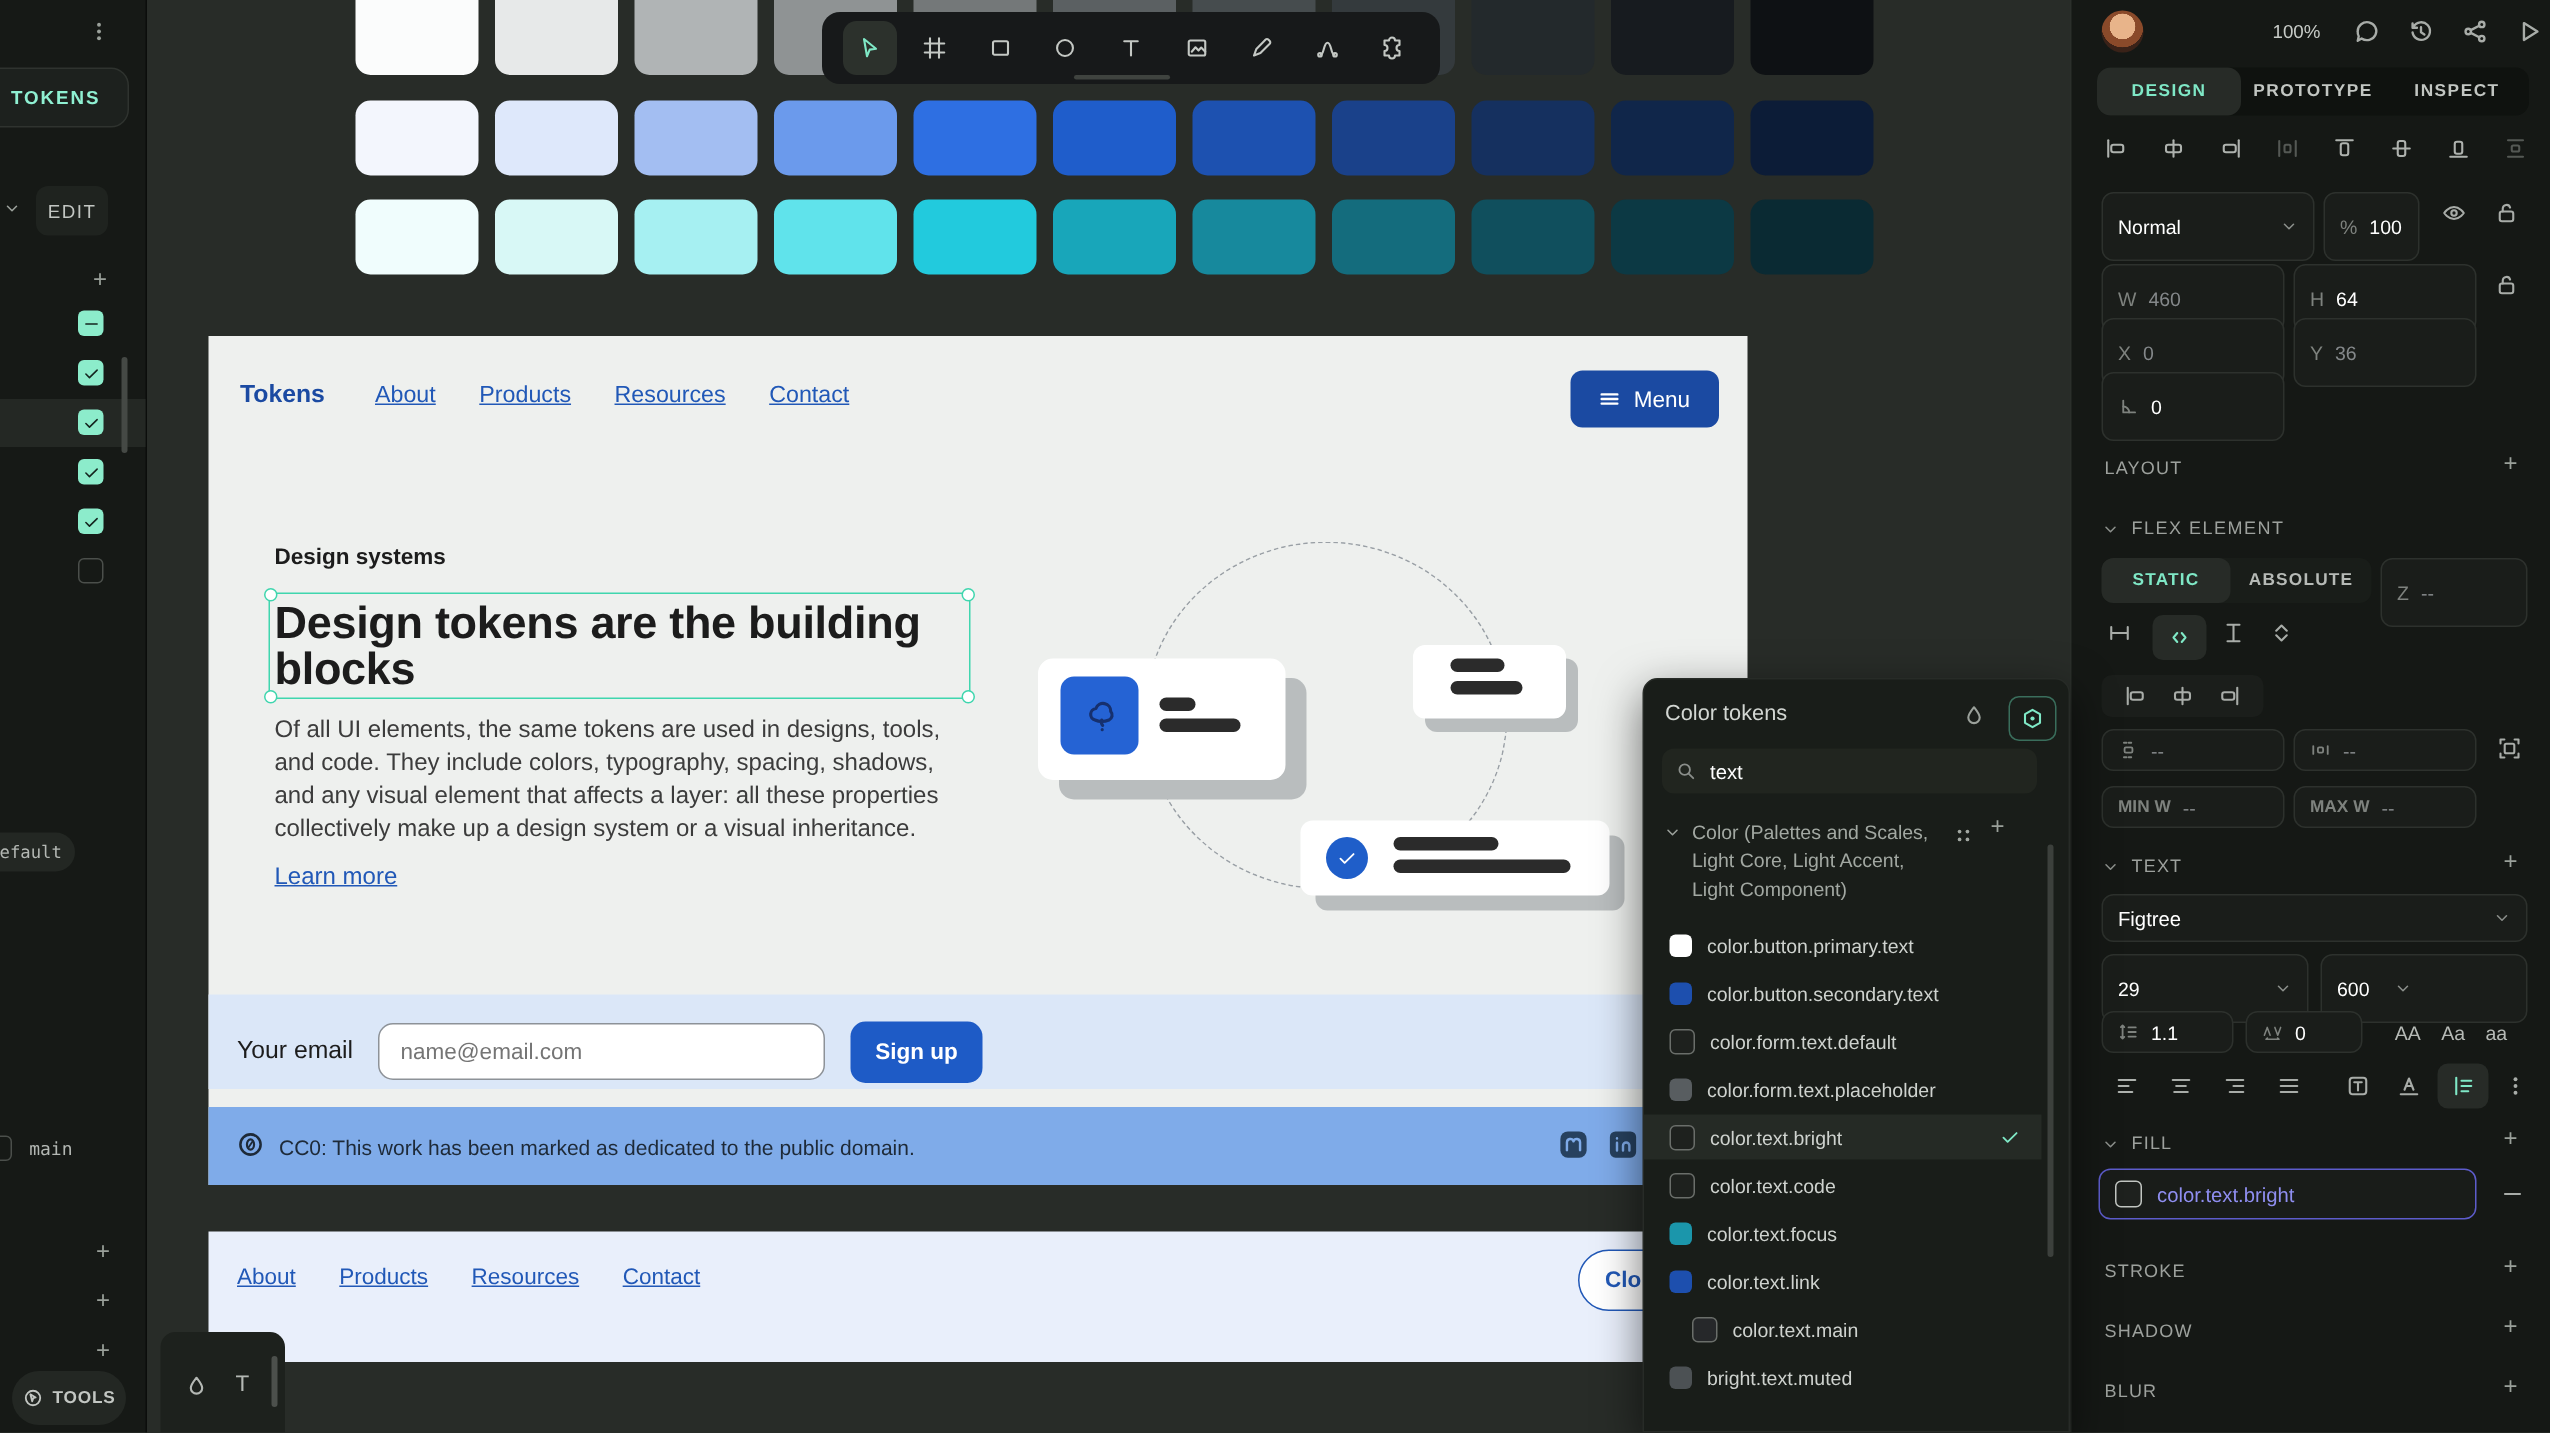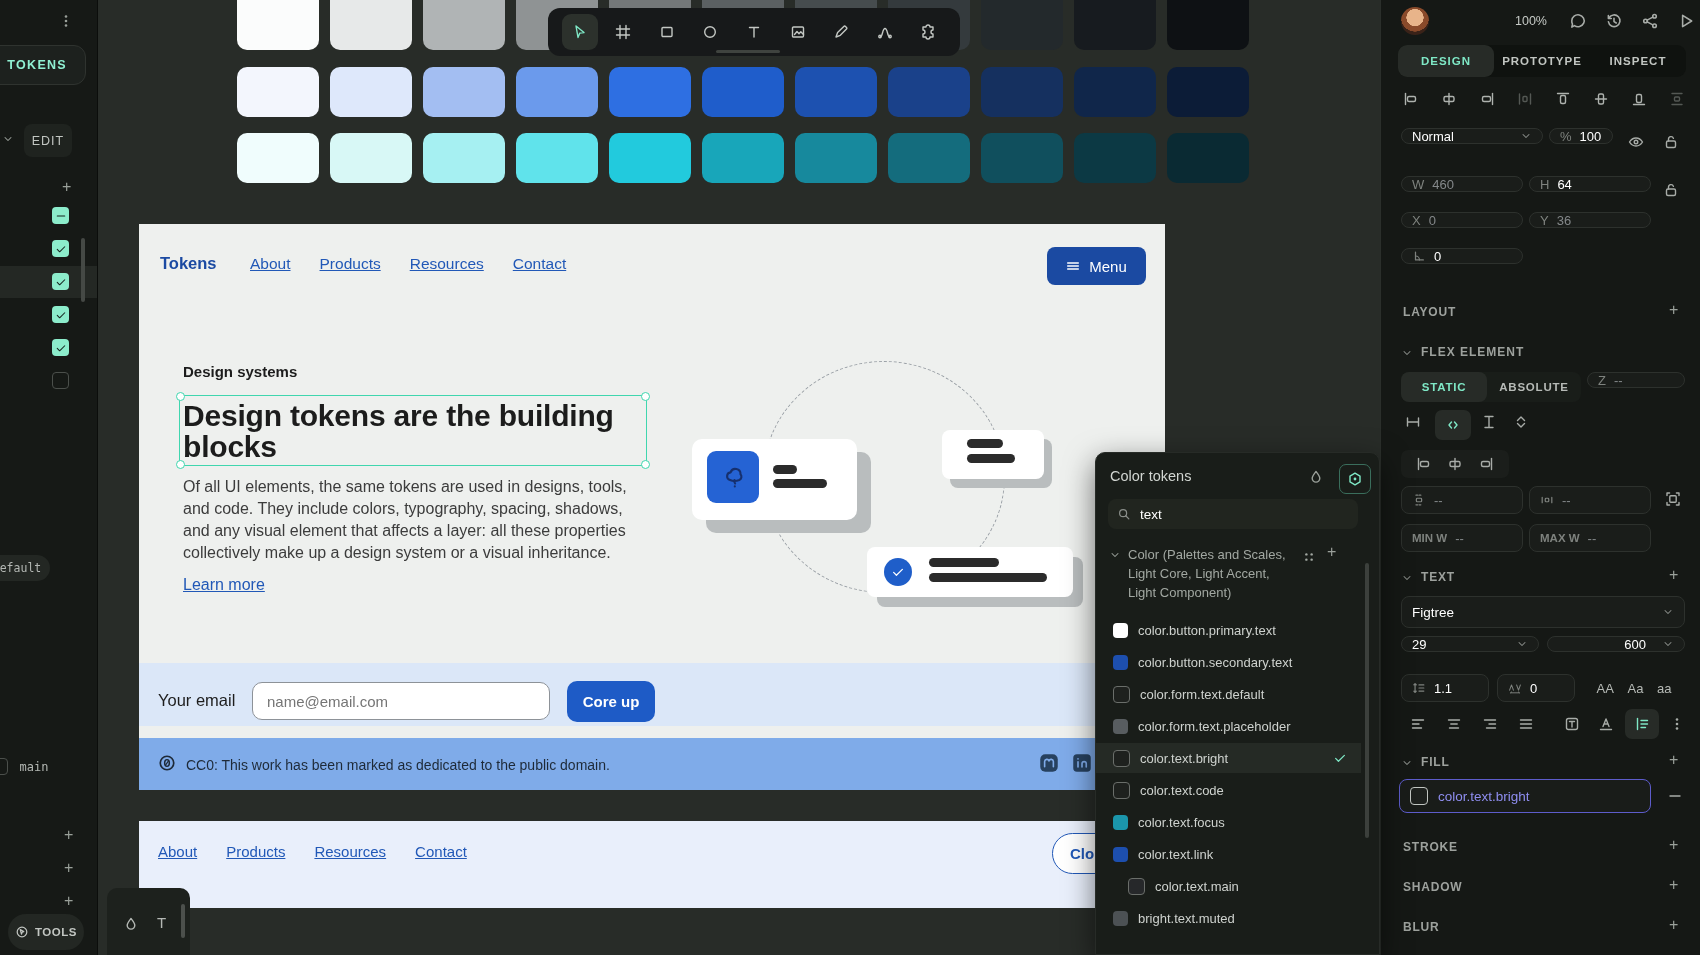--- a/index.html
+++ b/index.html
@@ -66,25 +66,25 @@
   .trow.sel{background:#252a25;}
   .tsw{width:15px;height:15px;border-radius:4px;flex:0 0 auto;}
   .tname{font-size:13px;color:#ced2ce;}
   .tcheck{position:absolute;right:14px;color:#7fe8c6;}
 
   
   .rp{position:absolute;left:1380px;top:0;width:320px;height:955px;background:#151815;border-left:1px solid #2b2f2b;z-index:30;box-sizing:border-box;color:#aeb2ae;}
   .tabsbar{position:absolute;left:17px;top:45px;width:288px;height:32px;background:#0f120f;border-radius:9px;display:flex;align-items:center;}
   .tab{flex:1;text-align:center;font-size:11.5px;font-weight:bold;letter-spacing:1px;color:#c2c6c2;}
   .tab.active{background:#272b27;color:#7fe8c6;border-radius:9px;height:32px;line-height:32px;}
-  .fld{position:absolute;height:16px;background:#1a1d1a;border:1px solid #2d312d;border-radius:8px;display:flex;align-items:center;padding:0 10px;box-sizing:border-box;gap:8px;font-size:13px;}
+  .fld{position:absolute;height:46px;background:#1a1d1a;border:1px solid #2d312d;border-radius:8px;display:flex;align-items:center;padding:0 10px;box-sizing:border-box;gap:8px;font-size:13px;}
   .fld .lab{color:#7e827e;}
   .dim{color:#84888a;}
   .wht{color:#fff;}
-  .sechead{font-size:12px;font-weight:bold;letter-spacing:.8px;color:#9da19d;}
+  .sechead{font-size:12px;font-weight:normal;letter-spacing:.8px;color:#9da19d;}
   .iplus{color:#9aa09a;position:absolute;}
   .icbtn{position:absolute;display:flex;align-items:center;justify-content:center;color:#a8aca8;}
   .icbtn.activep{background:#272b27;border-radius:7px;color:#7fe8c6;}
   .chev{color:#8a8e8a;}
   .fillrow{position:absolute;left:18px;top:779px;width:252px;height:34px;border:1px solid #5d5ccb;border-radius:8px;background:#191c19;display:flex;align-items:center;gap:10px;padding:0 10px;box-sizing:border-box;}
 </style>
 </head>
 <body>
 
 <div class="abs" style="left:97px;top:0;width:1283px;height:955px;">
@@ -264,21 +264,21 @@
           </svg>
         </i>
     </div>
     <div class="dline" style="left:62px;top:11px;width:70px;height:9px;"></div>
     <div class="dline" style="left:62px;top:26px;width:118px;height:9px;"></div>
   </div>
 
   <div class="email-sec">
     <div class="abs" style="left:19px;top:28px;font-size:16.5px;color:#1d1d1d;">Your email</div>
     <input class="email-input" readonly="" placeholder="name@email.com" style="">
-    <div class="signup">Core up</div>
+    <div class="signup">Sign up</div>
   </div>
 
   <div class="cc0bar">
     <i class="ic s18 abs" style="left:19px;top:16px;">
         <svg viewBox="0 0 16 16" fill="none" stroke="currentColor" stroke-width="1.4" stroke-linecap="round" stroke-linejoin="round">
           <circle cx="8" cy="8" r="6" stroke-width="1.5"></circle>
           <ellipse cx="8" cy="8" rx="2.1" ry="3" stroke-width="1.3"></ellipse>
           <path d="M6.8 9.8l2.4-3.6" stroke-width="1.1"></path>
         </svg>
       </i>
@@ -744,21 +744,21 @@
       </i>
   </div>
   <div class="fld" style="left:20px;top:636px;width:138px;justify-content:space-between;">
     <span class="wht">29</span>
       <i class="ic s12 chev">
         <svg viewBox="0 0 16 16" fill="none" stroke="currentColor" stroke-width="1.4" stroke-linecap="round" stroke-linejoin="round">
           <path d="M4 6l4 4 4-4"></path>
         </svg>
       </i>
   </div>
-  <div class="fld" style="left:166px;top:636px;width:138px;justify-content:flex-end;gap:16px;">
+  <div class="fld" style="left:166px;top:636px;width:138px;justify-content:flex-start;gap:16px;">
     <span class="wht">600</span>
       <i class="ic s12 chev">
         <svg viewBox="0 0 16 16" fill="none" stroke="currentColor" stroke-width="1.4" stroke-linecap="round" stroke-linejoin="round">
           <path d="M4 6l4 4 4-4"></path>
         </svg>
       </i>
   </div>
   <div class="fld" style="left:20px;top:674px;width:88px;height:28px;">
     <i class="ic s14" style="color:#7e827e;">
         <svg viewBox="0 0 16 16" fill="none" stroke="currentColor" stroke-width="1.4" stroke-linecap="round" stroke-linejoin="round">

